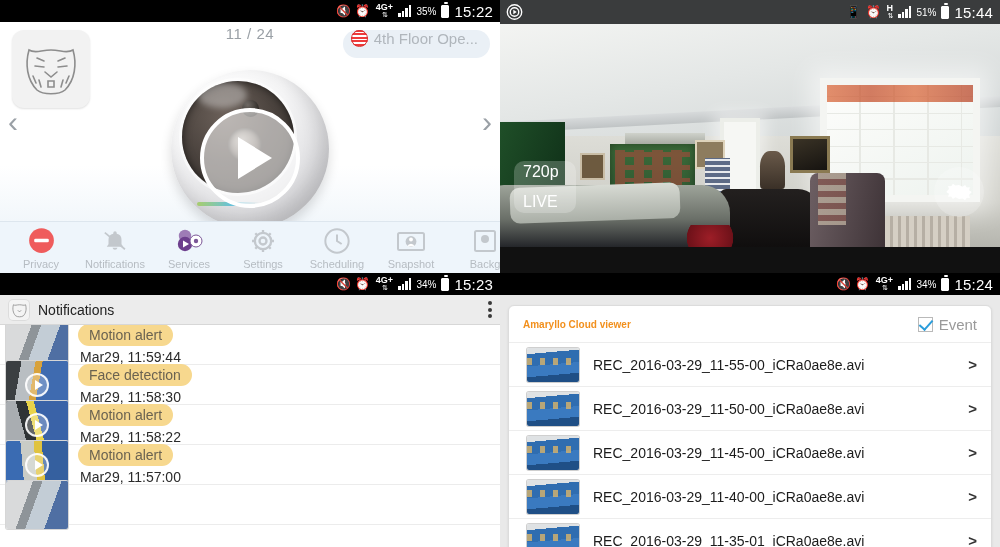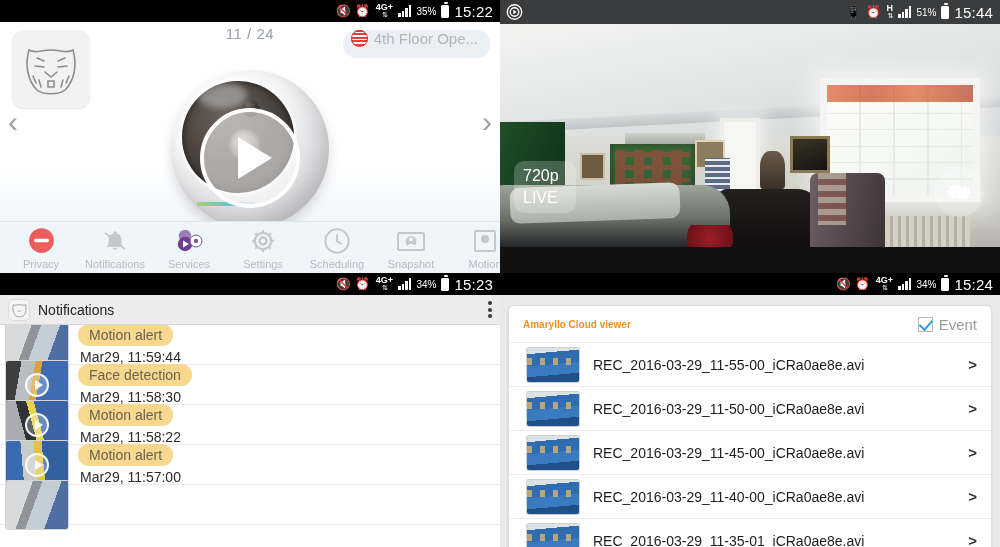--- a/index.html
+++ b/index.html
@@ -145,21 +145,21 @@
   .art2 { position:absolute; left:39%; top:52%; width:6%; height:13%;
     background:#8d7c5e; border:2px solid #ded3bb; }
   .art3 { position:absolute; left:58%; top:50%; width:8%; height:17%;
     background:linear-gradient(160deg,#3a3326,#161310); border:3px solid #8a7a52; }
   .shelfrow{position:absolute;left:25%;top:49%;width:16%;height:5%;
     background:linear-gradient(180deg,#cfd2cb,#a8aba3);}
   .dvds { position:absolute; left:41%; bottom:18%; width:5%; height:22%;
     background:repeating-linear-gradient(0deg,#5d6b86 0 4px,#e8eaec 4px 6px); }
   .vidbadge { position:absolute; left:14px; bottom:34px; width:62px; height:52px;
     background:rgba(255,255,255,.22); border-radius:10px; color:#fff;
-    display:flex; flex-direction:column; justify-content:center; padding-left:9px; }
+    display:flex; flex-direction:column; justify-content:space-between; padding-left:9px; }
   .vidbadge span { font-size:16px; line-height:1.35; }
   .gear-fab { position:absolute; right:16px; bottom:30px; width:50px; height:50px;
     border-radius:50%; background:rgba(255,255,255,.22); display:flex;
     align-items:center; justify-content:center; }
 
   
   .p3 { background:#fff; }
   .nh { position:absolute; top:22px; left:0; right:0; height:30px;
     background:#ececec; border-bottom:1px solid #d7d7d7; display:flex;
     align-items:center; padding:0 8px; gap:8px; }
@@ -347,21 +347,21 @@
         <span class="tb-label">Snapshot</span>
       </div>
 
       <div class="tb-item">
         <span class="tb-ico">
           <svg width="26" height="26" viewBox="0 0 26 26" fill="none" stroke="#c3c8cd" stroke-width="2">
             <rect x="3" y="3" width="20" height="20" rx="1.5"></rect>
             <circle cx="13" cy="11" r="4" fill="#c3c8cd" stroke="none"></circle>
           </svg>
         </span>
-        <span class="tb-label">Motion</span>
+        <span class="tb-label">Backg</span>
       </div>
     </div>
   </div>
 
   <div class="panel p2">
     <div class="statusbar grey">
       <span class="sb-left">
         <svg width="17" height="17" viewBox="0 0 20 20" fill="none" stroke="#fff" stroke-width="1.6">
           <circle cx="10" cy="10" r="8.5"></circle>
             <circle cx="10" cy="10" r="5"></circle>

